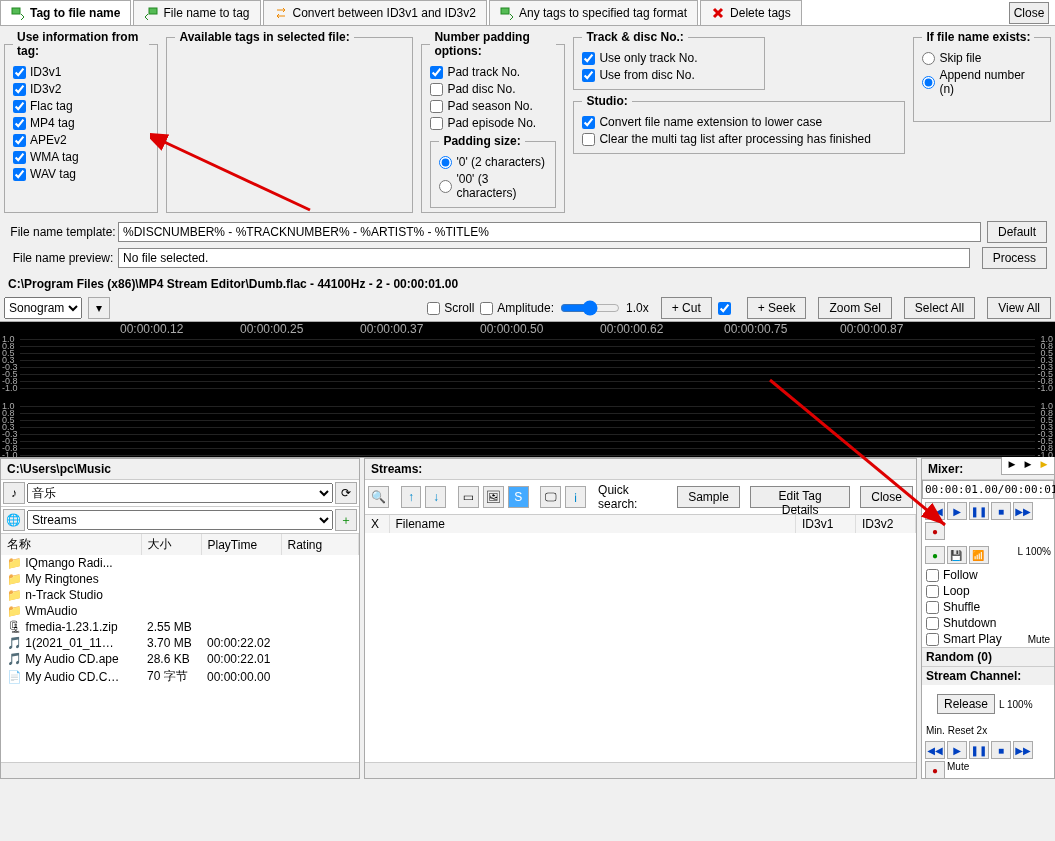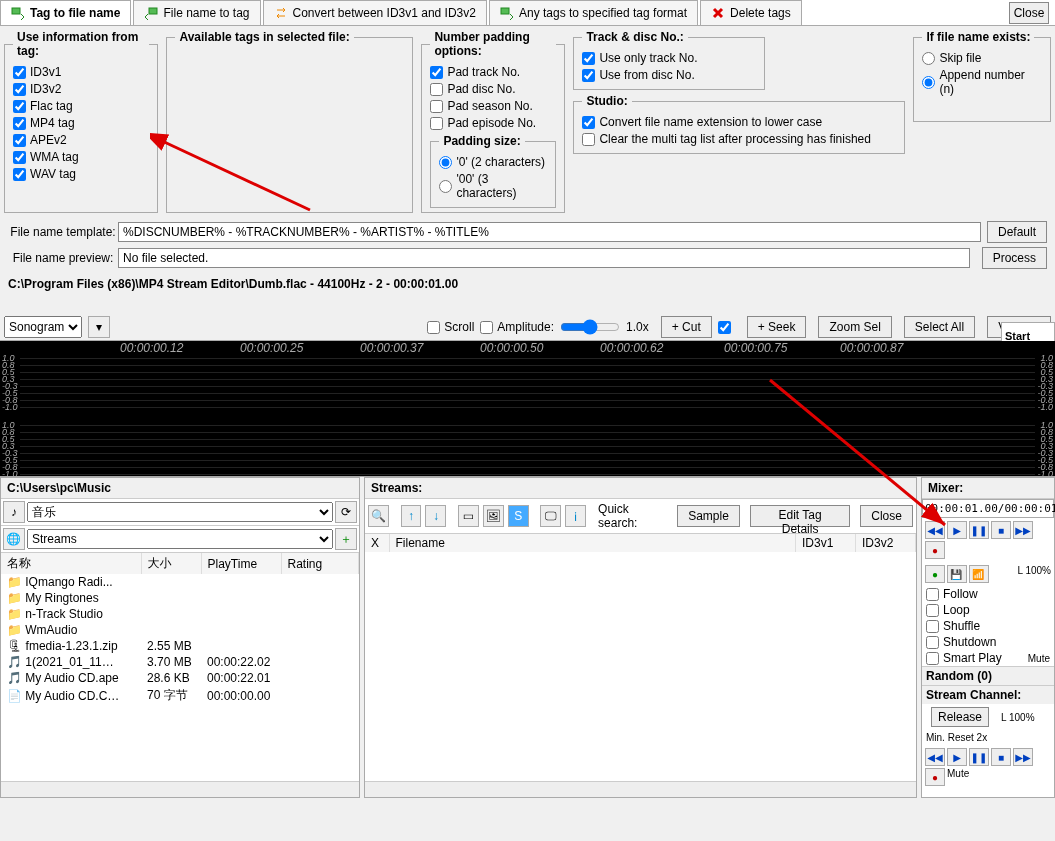--- a/index.html
+++ b/index.html
@@ -15,23 +15,23 @@
   .checkline, .radioline { display: flex; align-items: center; margin: 3px 0; }
   .checkline input, .radioline input { margin-right: 4px; }
   .tagtable { width: 100%; border: 1px solid #aaa; background: #fff; height: 185px; }
   .tagtable th { text-align: left; padding: 2px 6px; background: #f5f5f5; border-bottom: 1px solid #ccc; font-weight: normal; }
   .template-row { display: flex; align-items: center; margin: 4px 8px; }
   .template-row label { width: 110px; text-align: center; }
   .template-row input[type=text] { flex: 1; height: 20px; border: 1px solid #888; padding: 0 4px; background: #fff; }
   .template-row .ro { background: #f0f0f0; }
   .btn { border: 1px solid #888; background: #eee; padding: 2px 10px; margin-left: 6px; cursor: pointer; height: 22px; }
   .filetitle { font-weight: bold; padding: 4px 8px; }
-  .wave-toolbar { display: flex; align-items: center; padding: 2px 4px; gap: 6px; background: #f0f0f0; border-bottom: 1px solid #aaa; margin-top: 19px; }
+  .wave-toolbar { display: flex; align-items: center; padding: 2px 4px; gap: 6px; background: #f0f0f0; border-bottom: 1px solid #aaa; }
   .wave-toolbar select, .wave-toolbar .btn { height: 22px; }
-  .wave { background: #000; height: 135px; position: relative; color: #aaa; font-size: 10px; overflow: hidden; font-style: italic; }
+  .wave { background: #000; height: 135px; position: relative; color: #aaa; font-size: 10px; overflow: hidden; }
   .wave .tick { position: absolute; top: 0; }
   .wave .yl { position: absolute; left: 2px; font-size: 9px; }
   .wave .yr { position: absolute; right: 2px; font-size: 9px; }
   .wave .grid { position: absolute; left: 20px; right: 20px; height: 1px; background: #222; }
   .lower { display: flex; height: 322px; border-top: 1px solid #aaa; }
   .panel { border: 1px solid #aaa; background: #fff; display: flex; flex-direction: column; }
   .panel-header { font-weight: bold; padding: 3px 6px; border-bottom: 1px solid #ccc; background: #f0f0f0; }
   .file-browser { width: 360px; }
   .musicbar { display: flex; align-items: center; padding: 2px; gap: 2px; border-bottom: 1px solid #ccc; }
   .musicbar select { flex: 1; height: 20px; }
@@ -483,21 +483,21 @@
         <input type="checkbox" style="">
         <span>Shutdown</span>
       </div>
     <div class="mixer-row">
         <input type="checkbox" style="">
         <span>Smart Play</span>
         <span style="margin-left:auto;font-size:10px">Mute</span>
       </div>
     <div class="sc-header">Random (0)</div>
     <div class="sc-header">Stream Channel:</div>
-    <div style="padding:3px;display:flex;align-items:center;gap:12px">
+    <div style="padding:9px;display:flex;align-items:center;gap:4px">
       <button class="btn" style="height:20px;padding:0 6px">Release</button>
       <span style="font-size:10px">L   100%</span>
     </div>
     <div style="padding:2px 4px;font-size:10px">Min. Reset 2x</div>
     <div class="controls" style="font-size:9px">
       <span class="mini blue">◀◀</span>
       <span class="mini blue">▶</span>
       <span class="mini blue">❚❚</span>
       <span class="mini blue">■</span>
       <span class="mini blue">▶▶</span>

